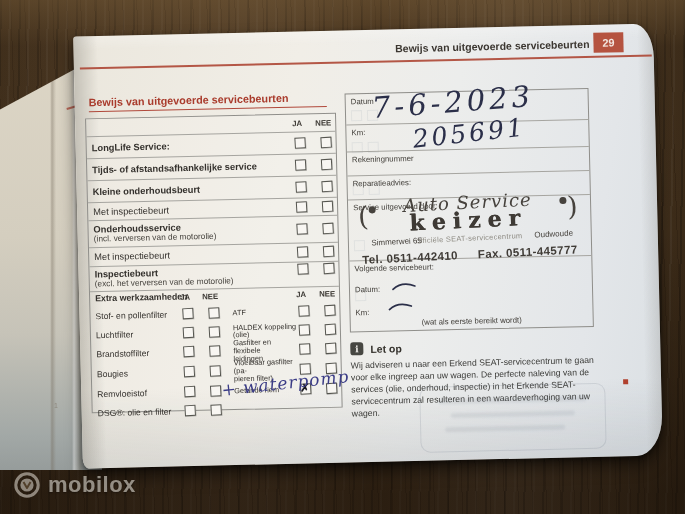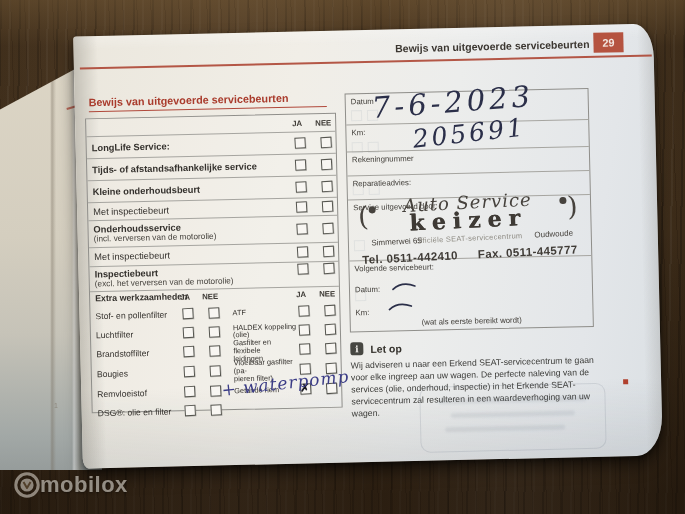--- a/index.html
+++ b/index.html
@@ -92,21 +92,21 @@
   .letop-title{font-size:10.5px;font-weight:bold;color:#33302b;}
   .letop-body{margin-top:4px;font-size:8.7px;line-height:1.38;color:#3b3b38;}
   .red-sq{position:absolute;left:272px;top:43px;width:5px;height:5px;background:#b0402e;}
 
   
   .ghost-sq{position:absolute;width:9px;height:9px;border:1.4px solid #8595a2;opacity:.13;}
   .ghost-panel{position:absolute;left:338px;top:358px;width:184px;height:64px;border:1px solid rgba(120,132,145,.20);border-radius:10px;}
   .ghost-line{position:absolute;left:18px;right:18px;height:5px;background:rgba(115,128,142,.14);filter:blur(1px);border-radius:2px;}
 
   
-  .wm{position:absolute;left:14px;top:472px;display:flex;align-items:center;z-index:9;}
+  .wm{position:absolute;left:14px;top:472px;display:flex;align-items:center;gap:8px;z-index:9;}
   .wm-text{font-size:22px;font-weight:bold;color:rgba(228,223,214,.6);letter-spacing:.5px;text-shadow:0 1px 2px rgba(0,0,0,.35);}
 </style>
 </head>
 <body>
 
 <div class="scene">
   <div class="wood"></div>
 
   <div class="left-page">
     <div class="spine-redline"></div>

